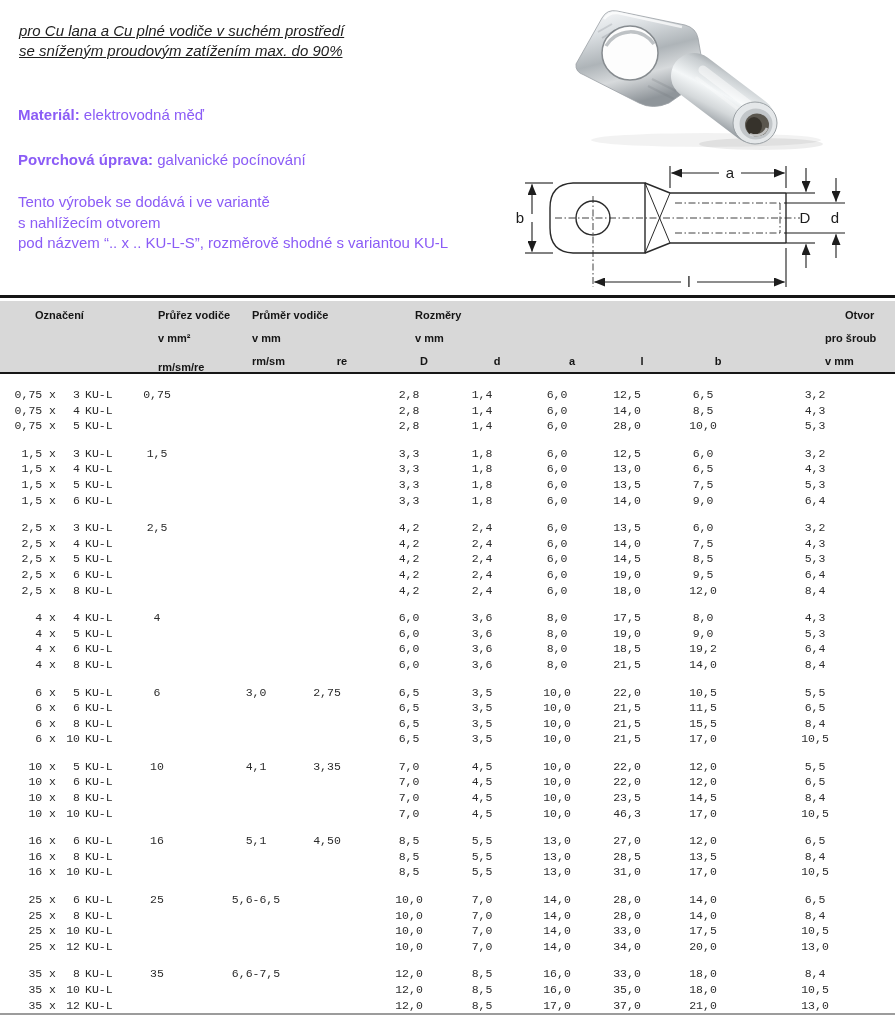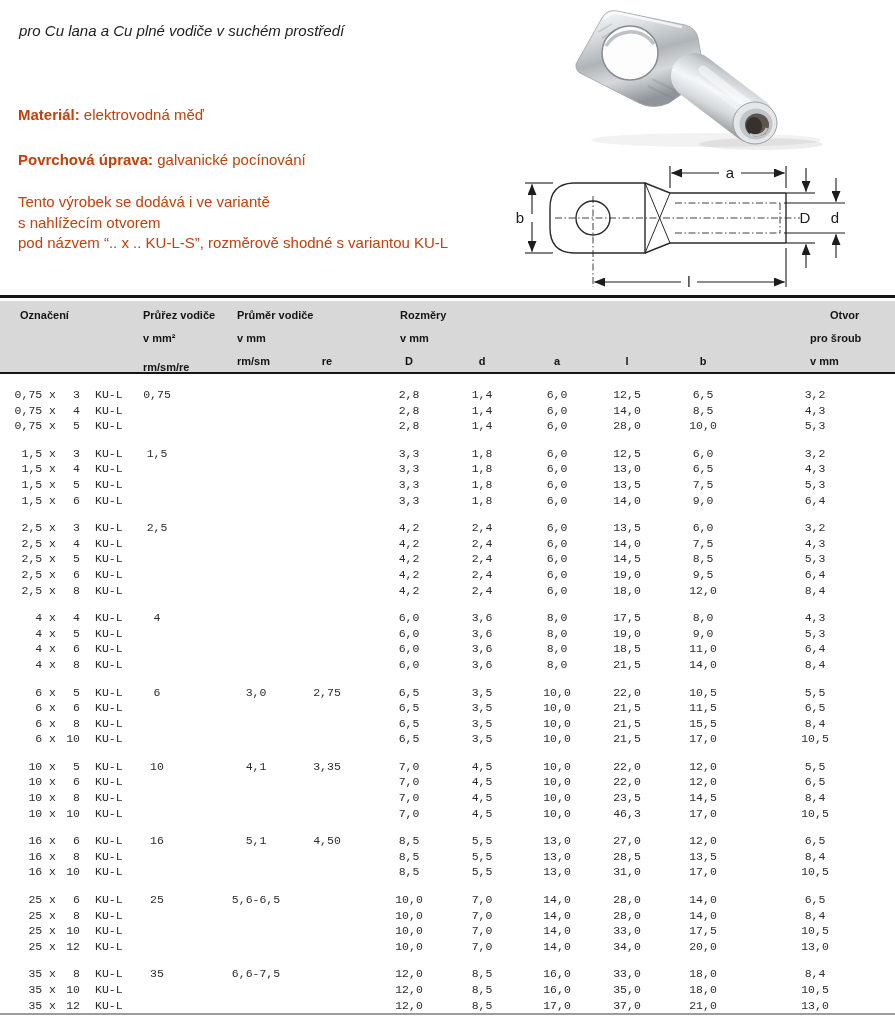--- a/index.html
+++ b/index.html
@@ -1,54 +1,55 @@
 <!DOCTYPE html>
 <html><head>
 <meta charset="utf-8">
 <style>
   html,body{margin:0;padding:0;background:#fff;}
   .page{position:relative;width:895px;height:1017px;background:#ffffff;overflow:hidden;
         font-family:"Liberation Sans",sans-serif;color:#222;}
   
   .intro{position:absolute;left:19px;top:21px;font-size:15px;line-height:19.5px;
-         font-style:italic;color:#1e1e1e;}
-  .tblock{position:absolute;left:18px;font-size:15px;color:#c2410c;}
+         font-style:italic;color:#1e1e1e;text-decoration:underline;}
+  .tblock{position:absolute;left:18px;font-size:15px;color:#8b5cf6;}
   .b{font-weight:bold;}
   .material{top:106px;}
   .surface{top:151px;}
   .variant{top:192px;line-height:20.5px;}
   
   .photo{position:absolute;left:556px;top:4px;}
   .diagram{position:absolute;left:493px;top:150px;}
   .diagram line,.diagram path,.diagram rect,.diagram circle{vector-effect:non-scaling-stroke;}
   .dimlabel{font-family:"Liberation Sans",sans-serif;font-size:15px;fill:#1d1d1d;}
   
   .thead{position:absolute;left:0;top:295px;width:895px;height:79px;box-sizing:border-box;
          border-top:3px solid #161616;border-bottom:2px solid #161616;}
   .thead .gray{position:absolute;left:0;right:0;top:3px;bottom:0;background:#d8d8d8;}
-  .thead .h{position:absolute;font-size:11px;font-weight:bold;color:#151515;white-space:nowrap;}
+  .thead .h{position:absolute;font-size:11px;font-weight:bold;color:#151515;white-space:nowrap;margin-left:15px;}
   .ca{text-align:center;}
   
   .tbody{position:absolute;left:0;top:374px;width:895px;padding-top:13px;font-size:11.5px;color:#2b2b2b;}
   .tgroup{margin-bottom:12px;}
   .trow{display:grid;height:15.6px;line-height:15.6px;white-space:nowrap;
         grid-template-columns:56px 24px 54px 46px 32px 88px 54px 28px 54px 19px 54px 21px 54px 16px 54px 22px 54px 58px 54px;font-family:Liberation Mono, monospace;}
   .trow span{display:block;}
   .ra{text-align:right;}
   .la{text-align:left;}
-  .suf{padding-left:15px;}
+  .suf{padding-left:5px;}
   .bottomrule{position:absolute;left:0;top:1013px;width:895px;height:2px;background:#9c9c9c;}
 </style>
 </head>
 <body>
 
 <div class="page">
 
   <div class="intro">
     <div>pro Cu lana a Cu plné vodiče v suchém prostředí</div>
+    <div>se sníženým proudovým zatížením max. do 90%</div>
   </div>
 
   <div class="tblock material">
     <span class="b">Materiál:</span>
     <span>elektrovodná měď</span>
   </div>
   <div class="tblock surface">
     <span class="b">Povrchová úprava:</span>
     <span>galvanické pocínování</span>
   </div>
@@ -489,21 +490,21 @@
           <span class="ca"></span>
           <span></span>
           <span class="ca">6,0</span>
           <span></span>
           <span class="ca">3,6</span>
           <span></span>
           <span class="ca">8,0</span>
           <span></span>
           <span class="ca">18,5</span>
           <span></span>
-          <span class="ca">11,0</span>
+          <span class="ca">19,2</span>
           <span></span>
           <span class="ca">6,4</span>
         </div>
         <div class="trow">
           <span class="ra">4 x</span>
           <span class="ra">8</span>
           <span class="la suf">KU-L</span>
           <span class="ca"></span>
           <span></span>
           <span class="ca"></span>

